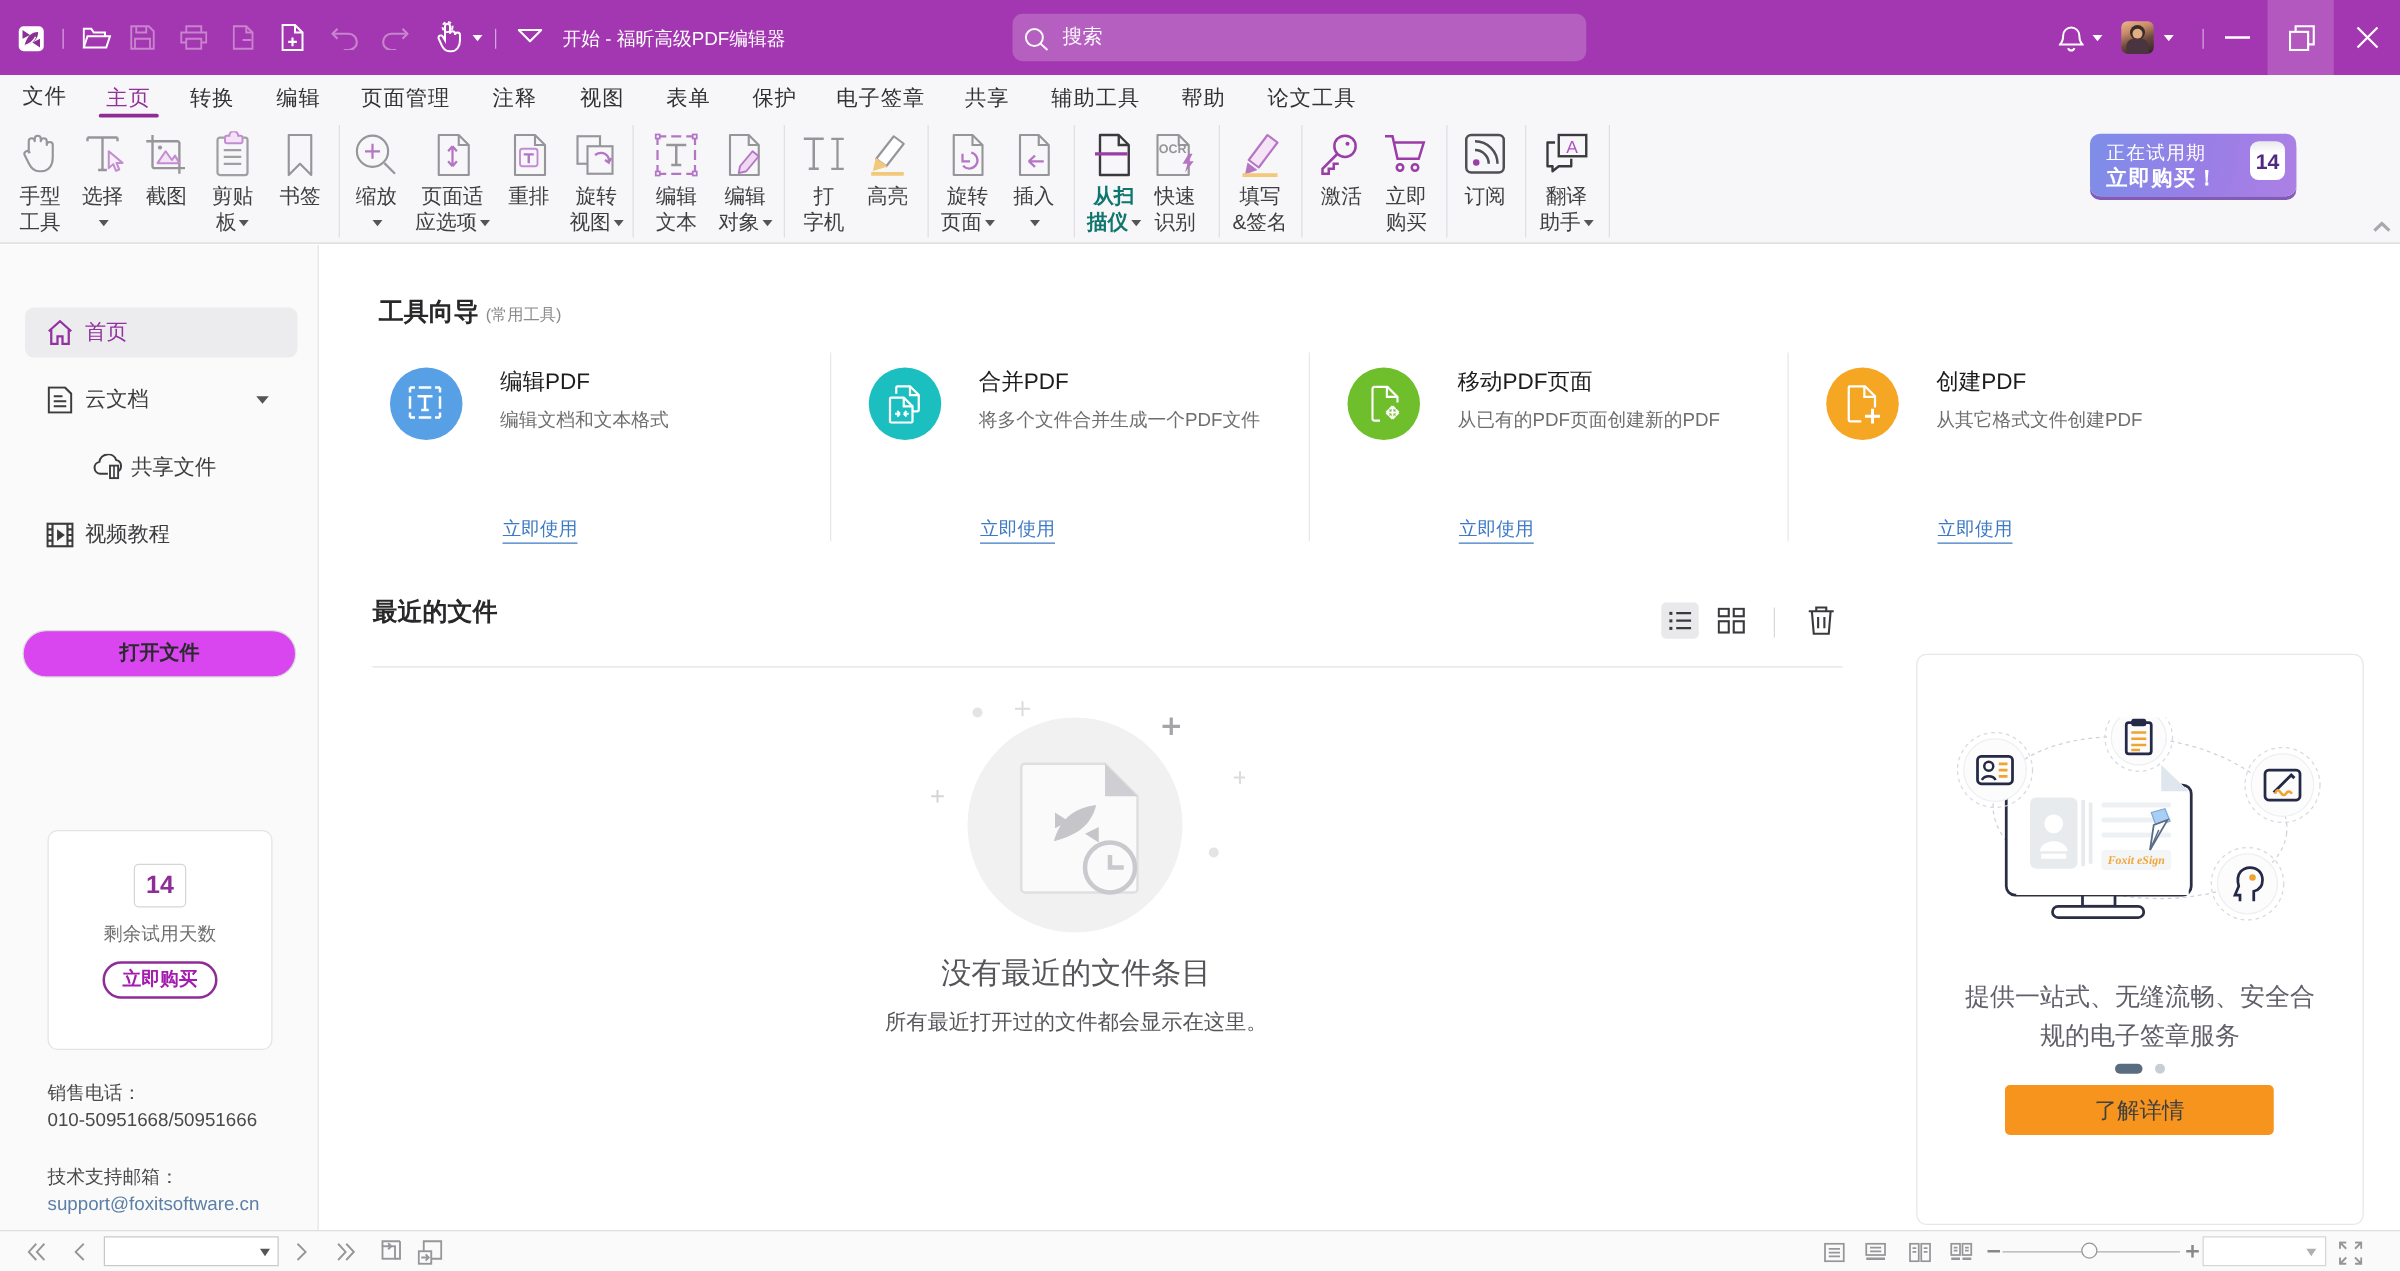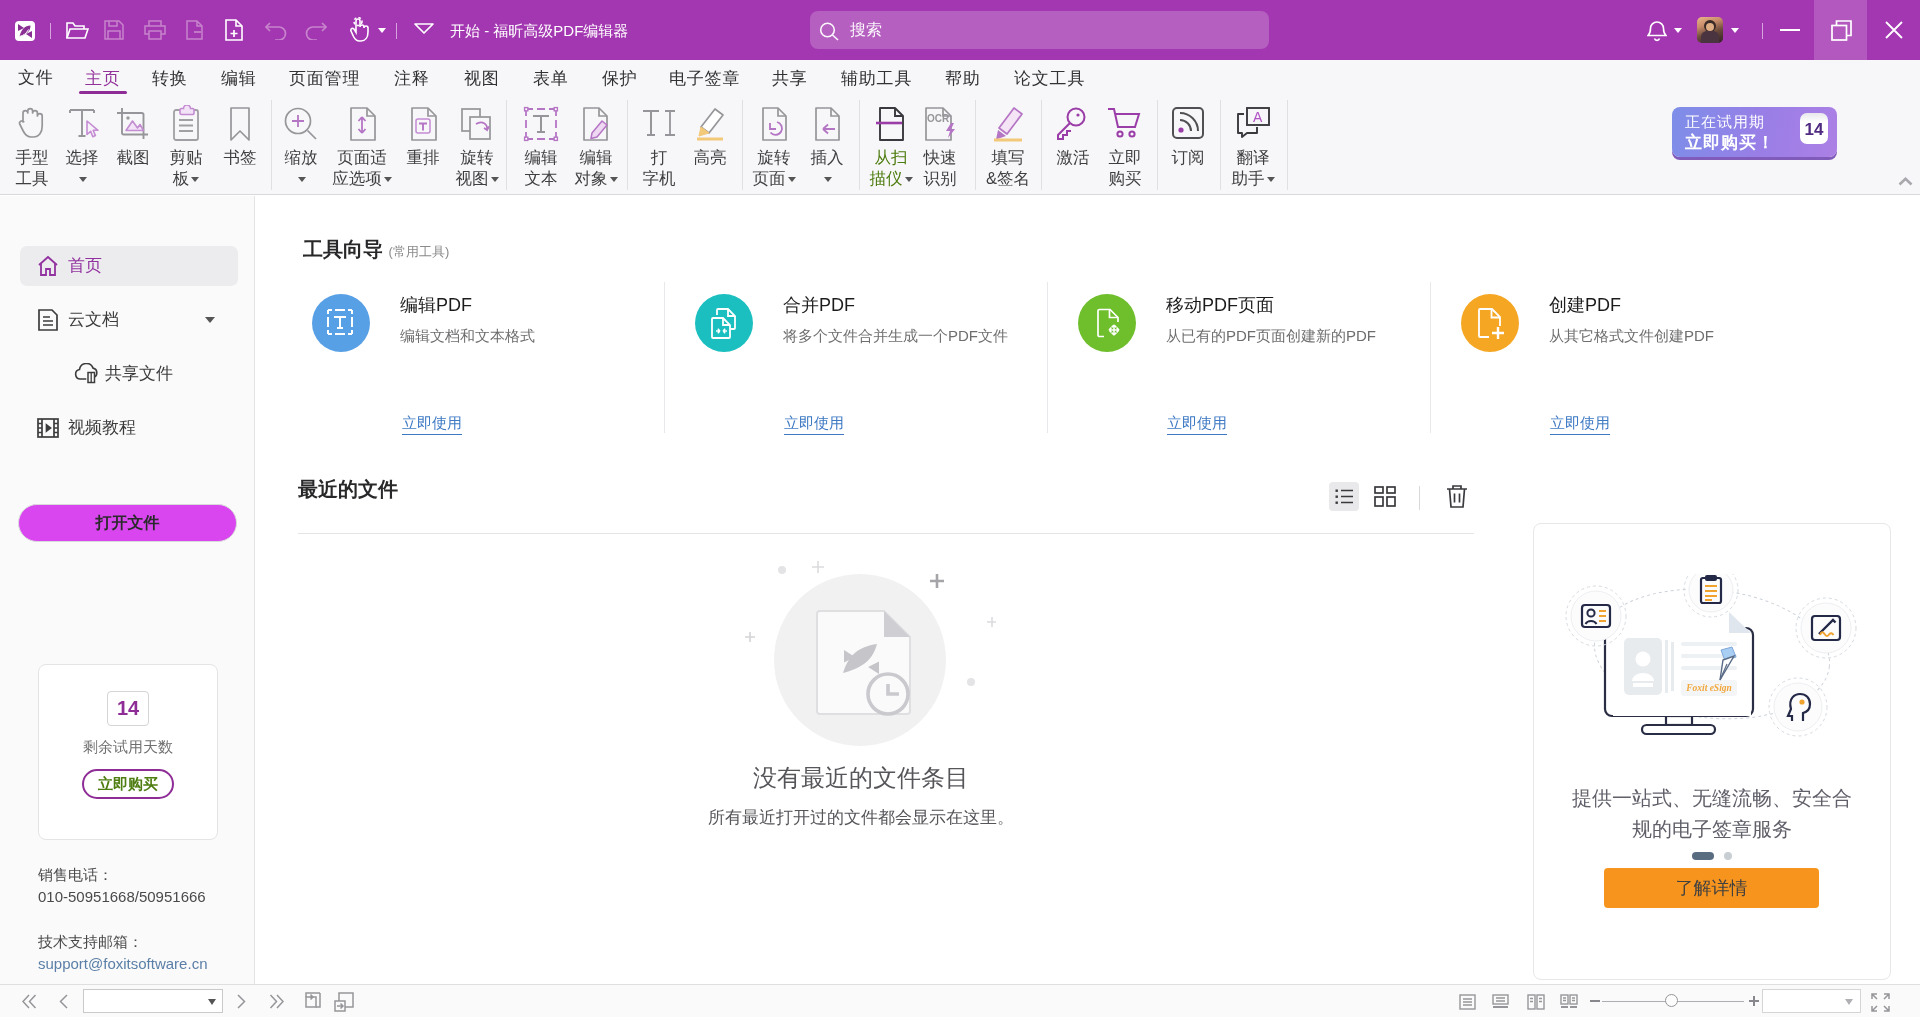--- a/index.html
+++ b/index.html
@@ -28,21 +28,21 @@
 .trialbtn .t2 {position:absolute; left:13px; top:24px; color:#fff; font-size:17px; font-weight:bold; letter-spacing:1px;}
 .trialbtn .d14 {position:absolute; right:9px; top:6px; width:28px; height:31px; background:linear-gradient(180deg,#E8E8EC 0%,#fff 30%); border-radius:7px; color:#4F2A80; font-size:17px; font-weight:bold; text-align:center; line-height:33px;}
 
 .sidebar {position:absolute; top:196px; left:0; width:255px; height:788px; background:#FAFAFB; border-right:1px solid #E4E4E6;}
 .side-item {position:absolute; left:20px; width:218px; height:40px; border-radius:7px; font-size:17px; color:#3C3C3E; line-height:40px;}
 .side-item.sel {background:#ECECEE; color:#9232A0;}
 .openbtn {position:absolute; left:18px; top:308px; width:219px; height:38px; background:#d946ef; border:1px solid #D9D9DB; border-radius:19px; text-align:center; line-height:36px; font-size:16px; font-weight:bold; color:#2A2A2C;}
 .trialcard {position:absolute; left:38px; top:468px; width:180px; height:176px; background:#fff; border:1px solid #E4E4E6; border-radius:8px; text-align:center;}
 .tc-14 {margin:26px auto 0; width:42px; height:35px; border:1px solid #D5D5D7; border-radius:4px; background:#fff; color:#8F2D97; font-size:20px; font-weight:bold; line-height:33px;}
 .tc-days {margin-top:12px; color:#6F6F71; font-size:15px;}
-.tc-buy {margin:12px auto 0; width:92px; height:30px; border:2px solid #8F2D97; border-radius:15px; color:#4d7c0f; font-size:15px; font-weight:bold; line-height:26px;}
+.tc-buy {margin:12px auto 0; width:92px; height:30px; border:2px solid #8F2D97; border-radius:15px; color:#a21caf; font-size:15px; font-weight:bold; line-height:26px;}
 .side-info {position:absolute; left:38px; color:#4A4A4C; font-size:15px; line-height:22px;}
 
 .content {position:absolute; top:196px; left:256px; width:1664px; height:788px; background:#FFFFFF;}
 .sec-title {font-weight:bold; font-size:20px; color:#28282A;}
 .tool-card {position:absolute; top:97px; width:330px;}
 .tc-icon {position:absolute; left:0; top:1px; width:58px; height:58px; border-radius:50%;}
 .tc-name {position:absolute; left:88px; top:0; font-size:18px; color:#1C1C1E;}
 .tc-desc {position:absolute; left:88px; top:34px; font-size:15px; color:#6E6E70;}
 .tc-use {position:absolute; top:218px; font-size:15px; color:#3E79C4; border-bottom:1px solid #3E79C4; padding-bottom:1px;}
 .vdiv {position:absolute; top:86px; width:1px; height:151px; background:#E8E8EA;}
@@ -317,21 +317,21 @@
         <svg width="34" height="38" viewBox="0 0 34 38" fill="none">
           <path d="M6 3 h15 l8 8 v24 h-23 z" stroke="#96969A" stroke-width="1.7" stroke-linejoin="round"></path>
           <path d="M21 3 v8 h8" stroke="#96969A" stroke-width="1.7"></path>
           <path d="M25 24 h-12 M13 24 l5-4.5 M13 24 l5 4.5" stroke="#B575C5" stroke-width="1.8" fill="none"></path>
         </svg>
       </div>
     <div class="lbl">插入<br><span class="caret"></span></div>
   </div>
   <div class="rsep" style="left:859px;"></div>
 
-  <div class="rit" style="left:856px; top:10px; width:70px; color:#4d7c0f; font-weight:normal;">
+  <div class="rit" style="left:856px; top:10px; width:70px; color:#0f766e; font-weight:bold;">
     <div class="ric">
         <svg width="36" height="38" viewBox="0 0 36 38" fill="none">
           <path d="M7 3 h15 l8 8 v24 h-23 z" stroke="#3A3A3E" stroke-width="1.9" stroke-linejoin="round"></path>
           <path d="M22 3 v8 h8" stroke="#3A3A3E" stroke-width="1.9"></path>
           <path d="M3 18 h26" stroke="#9B3DA8" stroke-width="2.6"></path>
         </svg>
       </div>
     <div class="lbl">从扫
 描仪<span class="caret"></span></div>
   </div>

